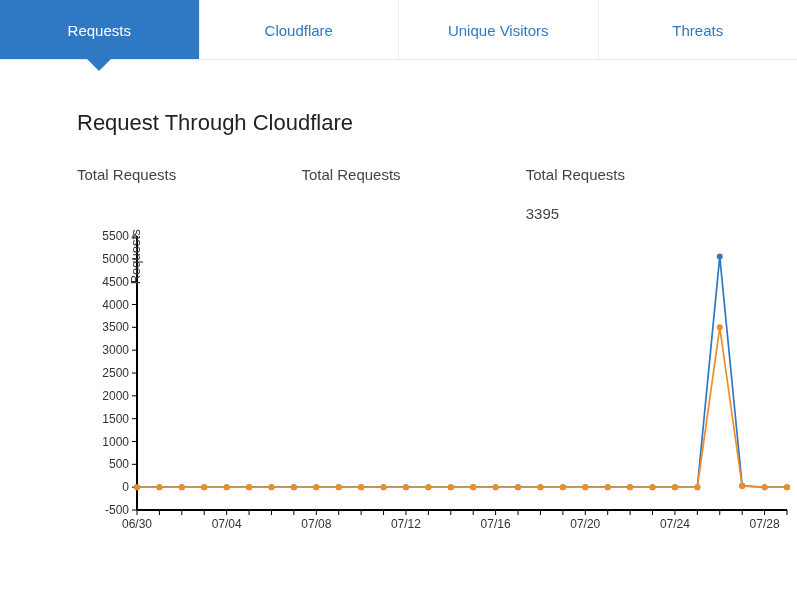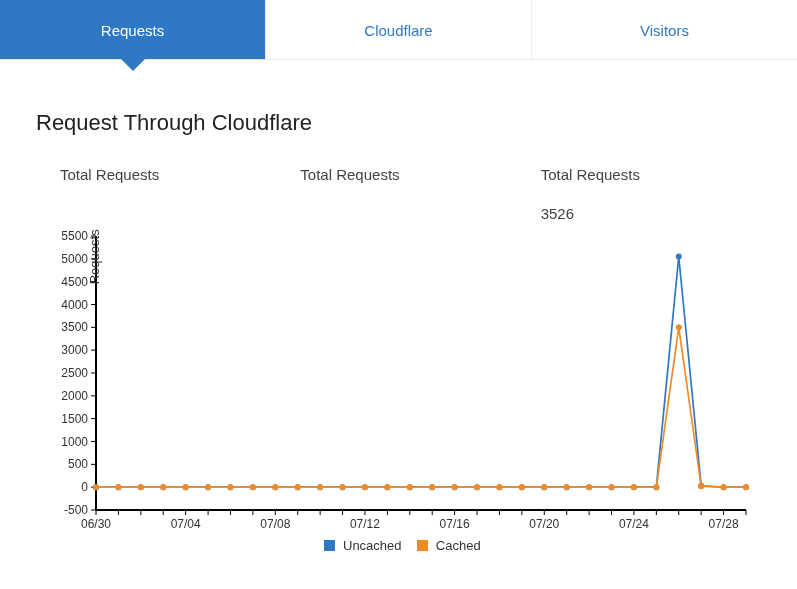--- a/index.html
+++ b/index.html
@@ -34,36 +34,35 @@
     position: absolute;
     left: 50%;
     bottom: -12px;
     margin-left: -12px;
     width: 0; height: 0;
     border-left: 12px solid transparent;
     border-right: 12px solid transparent;
     border-top: 12px solid #2f78c4;
   }
   .panel {
-    padding: 30px 40px 10px 36px;
+    padding: 30px 40px 10px 77px;
   }
   h2.title {
     margin: 20px 0 30px 0;
     font-weight: 400;
     font-size: 22px;
     color: #222;
   }
   .stats {
     display: flex;
     gap: 0;
     margin-bottom: 6px;
   }
   .stat {
     width: 33%;
-    margin-left: 24px;
   }
   .stat .label {
     font-size: 15px;
     color: #444;
     margin-bottom: 22px;
   }
   .stat .value {
     font-size: 15px;
     color: #444;
   }
@@ -88,36 +87,37 @@
     vertical-align: -1px;
     margin: 0 4px 0 12px;
   }
 </style>
 </head>
 <body>
 
 <div class="tabs">
   <div class="tab active">Requests</div>
   <div class="tab">Cloudflare</div>
-  <div class="tab">Visitors</div>
+  <div class="tab">Unique Visitors</div>
+  <div class="tab">Threats</div>
 </div>
 
 <div class="panel">
   <h2 class="title">Request Through Cloudflare</h2>
 
   <div class="stats">
     <div class="stat">
       <div class="label">Total Requests</div>
     </div>
     <div class="stat">
       <div class="label">Total Requests</div>
     </div>
     <div class="stat">
       <div class="label">Total Requests</div>
-      <div class="value">3526</div>
+      <div class="value">3395</div>
     </div>
   </div>
 
   <div class="chart-wrap">
     <svg class="chart" id="chart-svg" width="740" height="310">
         <line x1="80" y1="8" x2="80" y2="282" stroke="#000" stroke-width="2"></line>
         <line x1="80" y1="282" x2="730" y2="282" stroke="#000" stroke-width="2"></line>
         <line x1="75" y1="282" x2="80" y2="282" stroke="#000" stroke-width="1"></line>
         <text x="72" y="286" text-anchor="end" class="axis-text">-500</text>
         <line x1="75" y1="259.16666666666663" x2="80" y2="259.16666666666663" stroke="#000" stroke-width="1"></line>
@@ -241,19 +241,13 @@
         <circle cx="595.5172413793103" cy="259.16666666666663" r="3" fill="#f08c28"></circle>
         <circle cx="617.9310344827586" cy="259.16666666666663" r="3" fill="#f08c28"></circle>
         <circle cx="640.3448275862069" cy="259.16666666666663" r="3" fill="#f08c28"></circle>
         <circle cx="662.7586206896552" cy="99.33333333333334" r="3" fill="#f08c28"></circle>
         <circle cx="685.1724137931035" cy="258.25333333333333" r="3" fill="#f08c28"></circle>
         <circle cx="707.5862068965517" cy="259.16666666666663" r="3" fill="#f08c28"></circle>
         <circle cx="730" cy="259.16666666666663" r="3" fill="#f08c28"></circle>
       </svg>
   </div>
 
-  <div class="legend">
-    <span class="sw" style="background:#2f78c4"></span>
-    <span>Uncached</span>
-    <span class="sw" style="background:#f08c28"></span>
-    <span>Cached</span>
-  </div>
 </div>
 
 </body></html>

